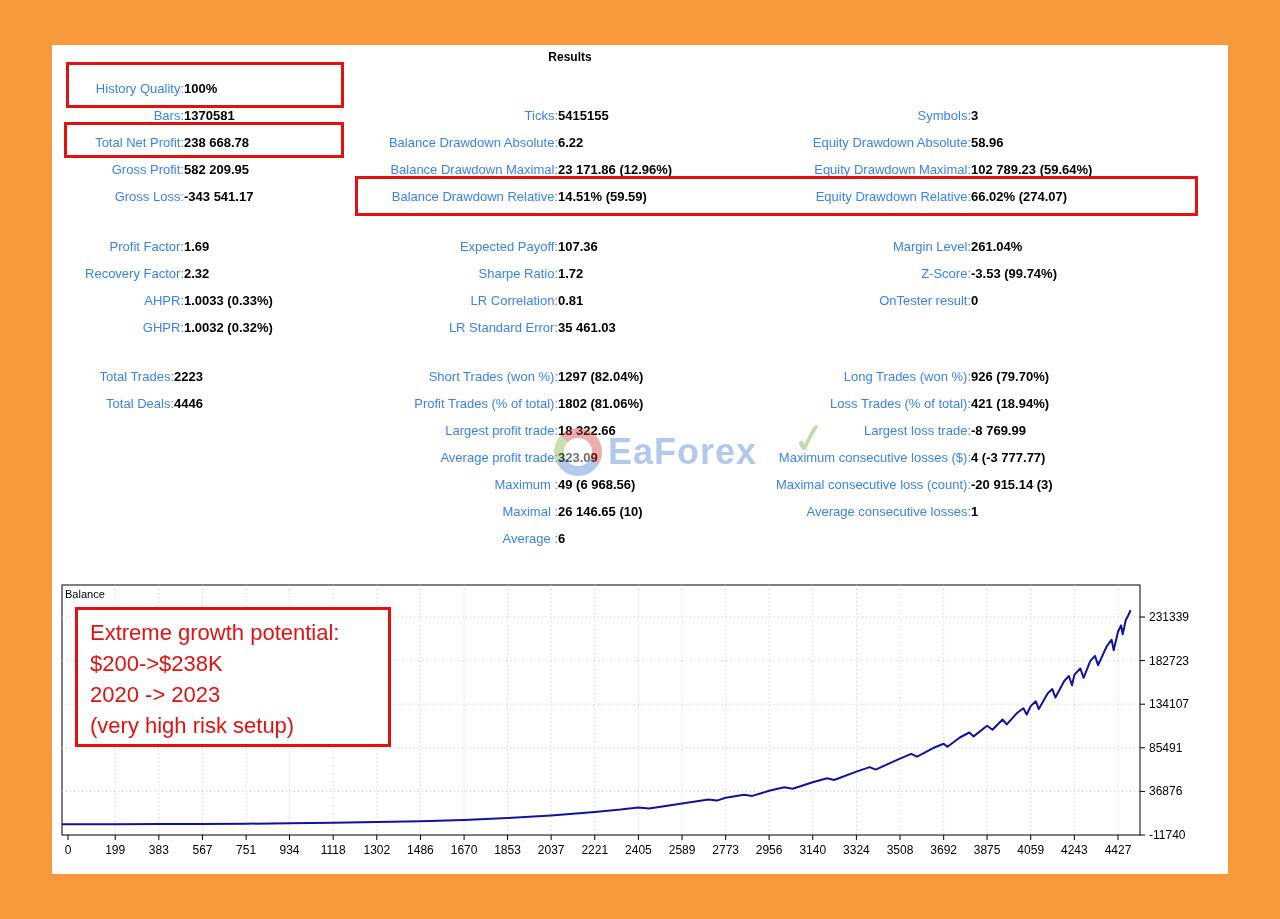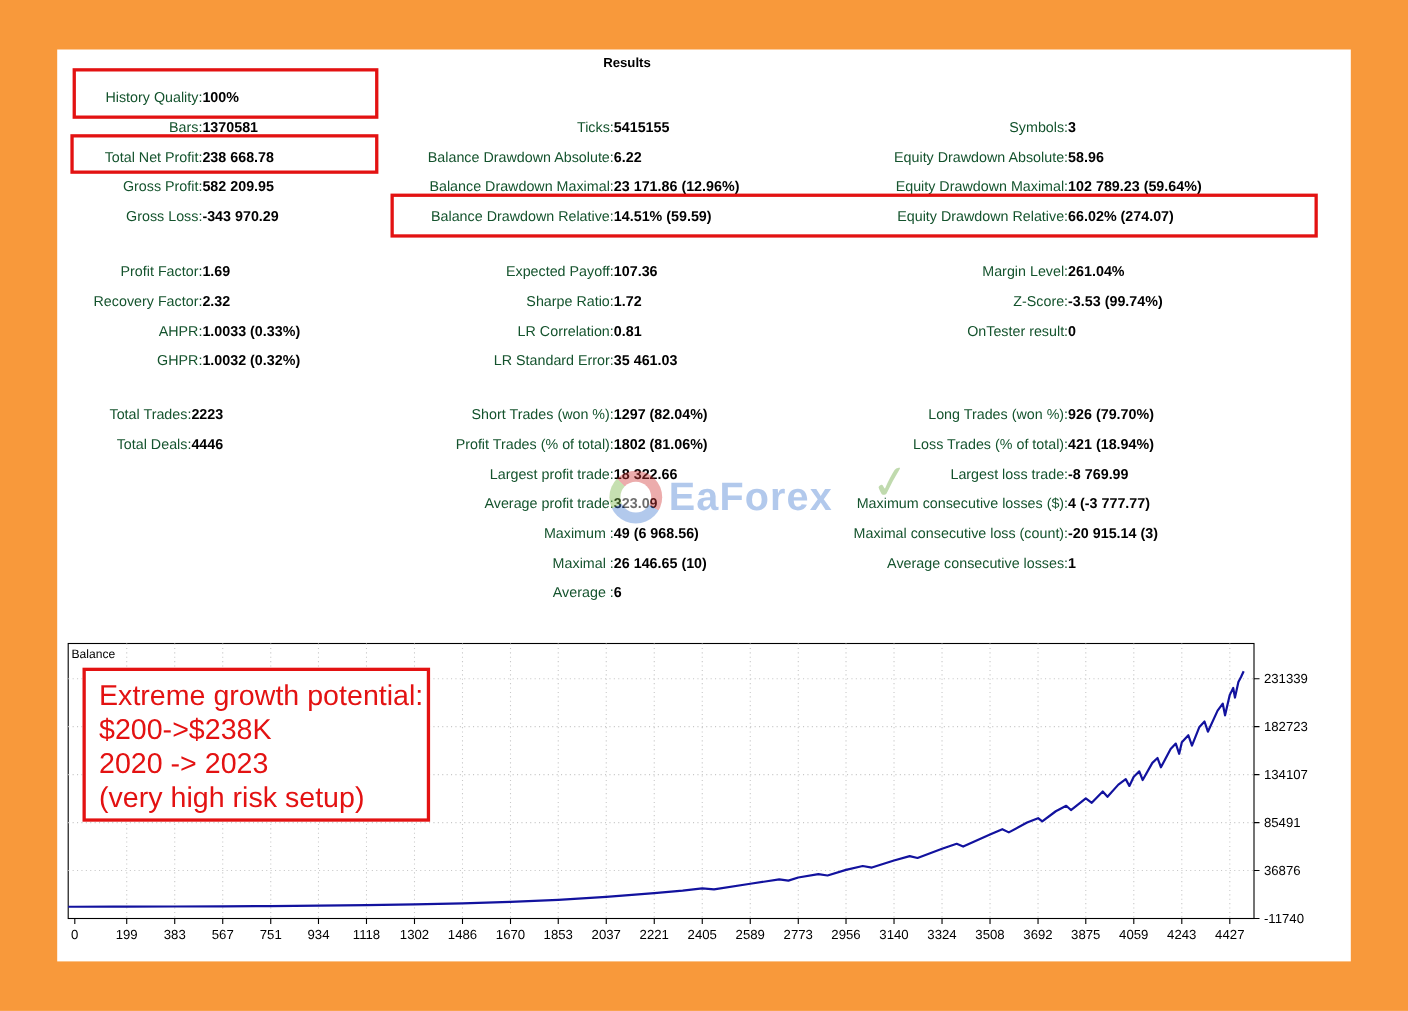--- a/index.html
+++ b/index.html
@@ -3,21 +3,21 @@
 <meta charset="utf-8">
 <style>
   html,body{margin:0;padding:0;background:#fff;}
   #page{position:relative;width:1280px;height:919px;background:#f8993b;
         font-family:"Liberation Sans",sans-serif;color:#000;overflow:hidden;}
   #panel{position:absolute;left:52px;top:45px;width:1176px;height:829px;background:#ffffff;}
   .title{position:absolute;top:5px;left:0;width:1036px;text-align:center;
          font-size:12px;font-weight:bold;}
   .col{position:absolute;}
   .stat-row{display:flex;height:27px;align-items:center;font-size:13px;}
-  .stat-label{flex:1;text-align:right;color:#14532d;white-space:nowrap;}
+  .stat-label{flex:1;text-align:right;color:#3b82f6;white-space:nowrap;}
   .stat-value{text-align:left;font-weight:bold;white-space:nowrap;}
   .c1 .stat-value{width:142px;}
   .c2 .stat-value{width:172px;}
   .c3 .stat-value{width:196px;}
   #s1c1{left:18px;top:30px;width:256px;}
   #s1c2{left:308px;top:30px;width:370px;}
   #s1c3{left:708px;top:30px;width:407px;}
   #s2c1{left:18px;top:188px;width:256px;}
   #s2c2{left:308px;top:188px;width:370px;}
   #s2c3{left:708px;top:188px;width:407px;}
@@ -36,21 +36,21 @@
   #wm-logo::after{content:"";position:absolute;left:10px;top:10px;width:28px;height:28px;
            border-radius:50%;background:#fff;}
   #wm-text{font-size:36px;font-weight:bold;color:#4a7fd4;letter-spacing:1px;}
   #wm-check{position:absolute;left:238px;top:-14px;font-size:42px;color:#6aa83f;
             transform:rotate(-8deg);}
   #chart{position:absolute;left:0;top:533px;width:1176px;height:296px;}
   #chart svg{position:absolute;left:0;top:0;}
   #chart-annotation{position:absolute;left:23px;top:29px;width:316px;height:140px;
      border:3px solid #e31212;background:#fff;box-sizing:border-box;
      padding:7px 0 0 12px;z-index:5;}
-  .ann-line{font-size:26px;color:#e31212;line-height:31px;white-space:nowrap;}
+  .ann-line{font-size:22px;color:#e31212;line-height:31px;white-space:nowrap;}
 </style>
 </head>
 <body>
 
 <div id="page">
   <div id="panel">
 
     <div class="title">Results</div>
 
     <div class="col c1" id="s1c1">
@@ -65,21 +65,21 @@
         <div class="stat-row">
           <span class="stat-label">Total Net Profit:</span>
           <span class="stat-value">238 668.78</span>
         </div>
         <div class="stat-row">
           <span class="stat-label">Gross Profit:</span>
           <span class="stat-value">582 209.95</span>
         </div>
         <div class="stat-row">
           <span class="stat-label">Gross Loss:</span>
-          <span class="stat-value">-343 970.29</span>
+          <span class="stat-value">-343 541.17</span>
         </div>
       </div>
     <div class="col c2" id="s1c2">
         <div class="stat-row">
           <span class="stat-label"></span>
           <span class="stat-value"></span>
         </div>
         <div class="stat-row">
           <span class="stat-label">Ticks:</span>
           <span class="stat-value">5415155</span>

